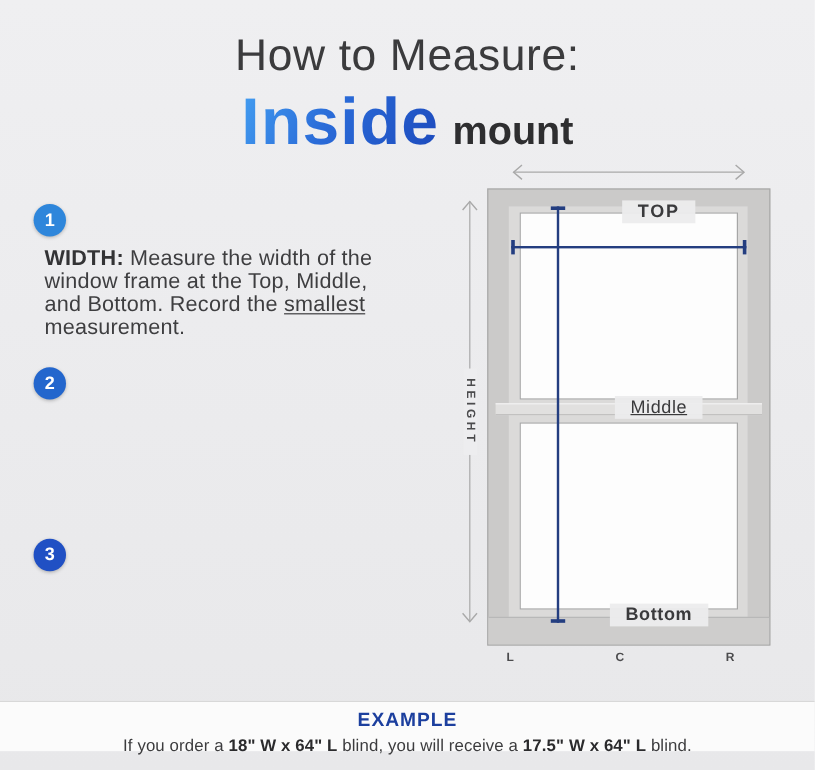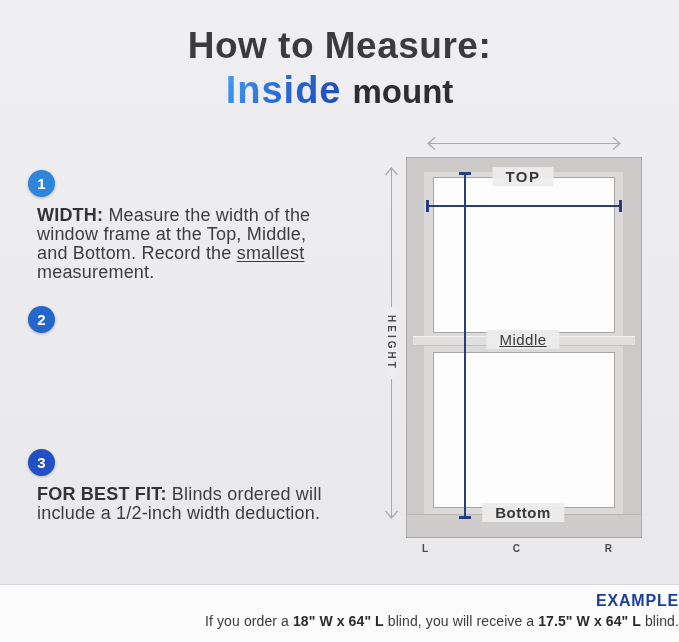--- a/index.html
+++ b/index.html
@@ -2,23 +2,23 @@
 <html><head>
 <meta charset="utf-8">
 <style>
   html,body{margin:0;padding:0;}
   body{font-family:"Liberation Sans","DejaVu Sans",sans-serif;}
   .canvas{position:relative;width:679px;height:642px;overflow:hidden;
     background:linear-gradient(180deg,#efeff1 0%,#ebebed 55%,#e8e8ea 100%);}
 
   
   .title-block{position:absolute;top:26px;left:0;width:100%;text-align:center;}
-  .title-line1{font-size:37px;font-weight:700;color:#3b3b3d;letter-spacing:.5px;line-height:1.1;}
+  .title-line1{font-size:37px;font-weight:400;color:#3b3b3d;letter-spacing:.5px;line-height:1.1;}
   .title-line2{display:flex;justify-content:center;align-items:baseline;gap:11px;margin-top:2px;}
-  .title-highlight{font-size:38px;font-weight:700;letter-spacing:1px;
+  .title-highlight{font-size:55px;font-weight:700;letter-spacing:1px;
     background:linear-gradient(118deg,#44a0f2 0%,#2a6bd8 45%,#1c49bc 100%);
     -webkit-background-clip:text;background-clip:text;-webkit-text-fill-color:transparent;}
   .title-suffix{font-size:33px;font-weight:600;color:#2e2e30;}
 
   
   .step{position:absolute;left:28px;width:320px;}
   .step-1{top:170px;} .step-2{top:306px;} .step-3{top:449px;}
   .badge{width:27px;height:27px;border-radius:50%;color:#fff;font-size:15px;font-weight:700;
     display:flex;align-items:center;justify-content:center;box-shadow:0 1px 3px rgba(0,0,0,.25);}
   .step-1 .badge{background:#2e86db;}
@@ -41,42 +41,42 @@
 
   
   .measure-v{position:absolute;left:464px;top:172px;width:2px;height:347px;background:#243e80;}
   .measure-v::before,.measure-v::after{content:"";position:absolute;left:-5px;width:12px;height:3px;background:#243e80;}
   .measure-v::before{top:0;} .measure-v::after{bottom:0;}
   .measure-h{position:absolute;left:426px;top:205px;width:196px;height:2px;background:#243e80;}
   .measure-h::before,.measure-h::after{content:"";position:absolute;top:-5px;width:3px;height:12px;background:#243e80;}
   .measure-h::before{left:0;} .measure-h::after{right:0;}
 
   
-  .pos-label{position:absolute;left:523px;transform:translateX(-50%);
+  .pos-label{position:absolute;left:549px;transform:translateX(-50%);
     background:rgba(236,236,237,.95);padding:1px 13px;font-size:15px;color:#3a3a3c;white-space:nowrap;}
   .pos-top{top:167px;font-weight:600;letter-spacing:1.5px;}
   .pos-middle{top:330px;font-weight:500;letter-spacing:.5px;text-decoration:underline;}
   .pos-bottom{top:503px;font-weight:700;letter-spacing:.5px;}
 
   
   .width-arrow{position:absolute;left:426px;top:136px;width:196px;height:15px;}
   .height-arrow{position:absolute;left:384px;top:166px;width:15px;height:354px;}
   .arrow-svg{position:absolute;left:0;top:0;}
   .dim-label{position:absolute;font-size:10px;font-weight:600;color:#4b4b4d;letter-spacing:3px;background:#ededef;}
   .width-arrow .dim-label{left:50%;top:50%;transform:translate(-50%,-50%);padding:0 8px;margin-top:40px;}
   .height-arrow .dim-label{left:50%;top:50%;transform:translate(-50%,-50%);
     writing-mode:vertical-rl;padding:8px 0;letter-spacing:3px;}
 
   
   .lcr{position:absolute;left:406px;top:543px;width:236px;display:flex;justify-content:space-between;
     padding:0 29px 0 16px;box-sizing:border-box;font-size:10px;font-weight:600;color:#4b4b4d;letter-spacing:1px;}
 
   
-  .example{position:absolute;left:0;top:584px;width:100%;height:58px;background:#fbfbfb;
-    border-top:1px solid #d8d8d8;text-align:right;box-sizing:border-box;padding-top:7px;}
+  .example{position:absolute;left:0;top:584px;width:100%;height:42px;background:#fbfbfb;
+    border-top:1px solid #d8d8d8;text-align:center;box-sizing:border-box;padding-top:7px;}
   .example-heading{font-size:16px;font-weight:700;color:#1c3f9e;letter-spacing:.8px;}
   .example-text{font-size:14px;color:#3c3c3e;margin-top:3px;letter-spacing:.1px;}
   .example-text b{color:#2b2b2d;}
 </style>
 </head>
 <body>
 
 <div class="canvas">
 
   <div class="title-block">
@@ -93,23 +93,20 @@
       <b>WIDTH:</b><span> Measure the width of the window frame at the Top, Middle, and Bottom. Record the </span><u>smallest</u><span> measurement.</span>
     </div>
   </div>
 
   <div class="step step-2">
     <div class="badge">2</div>
   </div>
 
   <div class="step step-3">
     <div class="badge">3</div>
-    <div class="step-text">
-      <b>FOR BEST FIT:</b><span> Blinds ordered will include a 1/2-inch width deduction.</span><u></u><span></span>
-    </div>
   </div>
 
   <div class="width-arrow">
     <svg class="arrow-svg" width="196" height="15" viewBox="0 0 196 15">
       <line x1="2" y1="7.5" x2="194" y2="7.5" stroke="#a9a9a9" stroke-width="1"></line>
       <polyline points="9,1.5 2,7.5 9,13.5" fill="none" stroke="#a9a9a9" stroke-width="1.2"></polyline>
       <polyline points="187,1.5 194,7.5 187,13.5" fill="none" stroke="#a9a9a9" stroke-width="1.2"></polyline>
     </svg>
     <span class="dim-label">WIDTH</span>
   </div>

